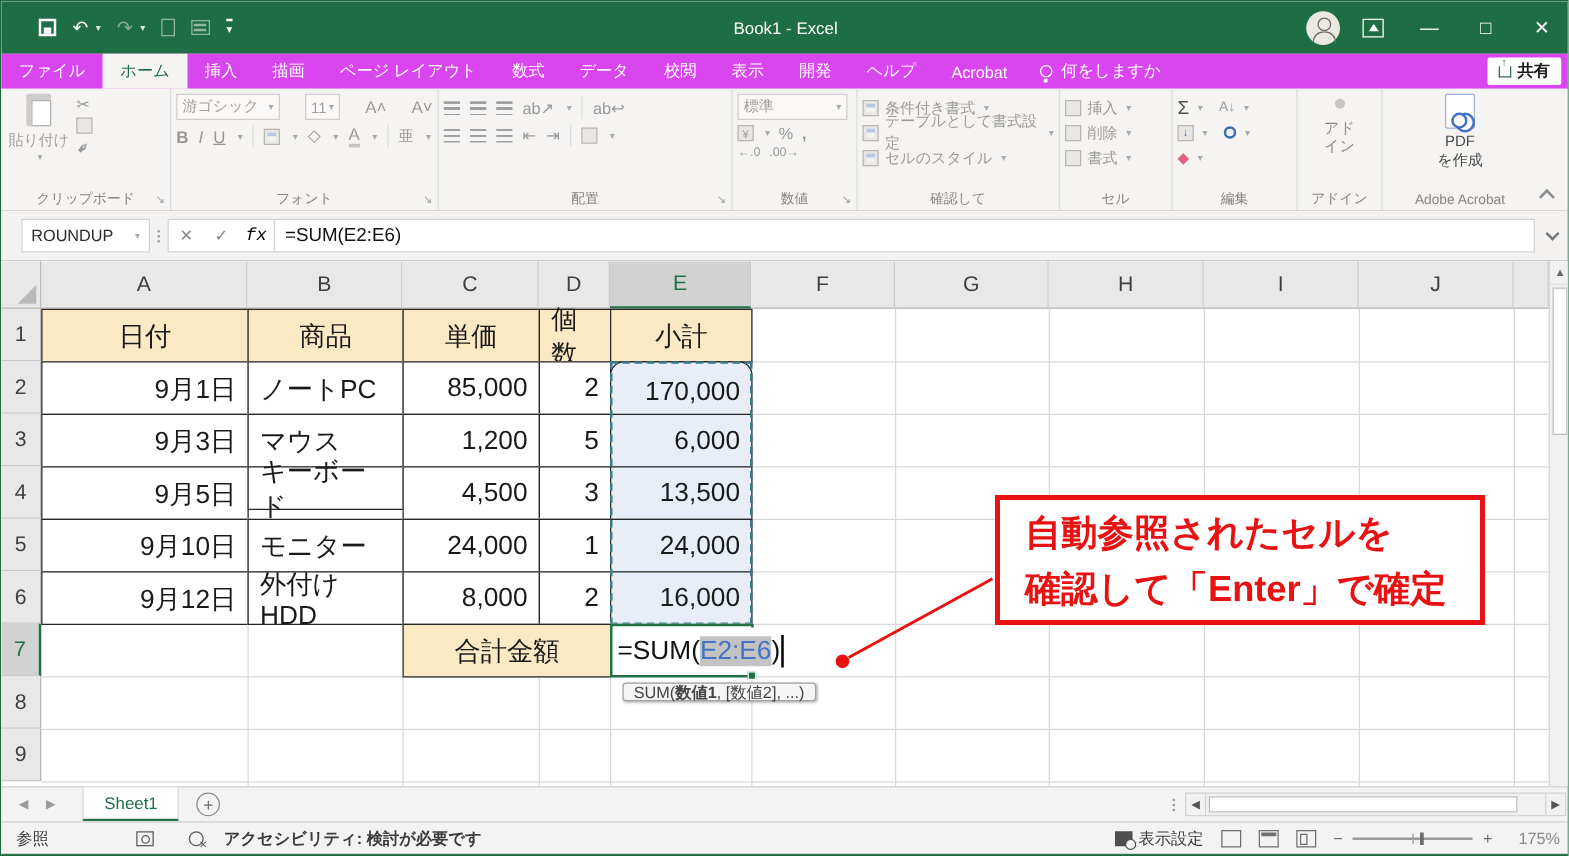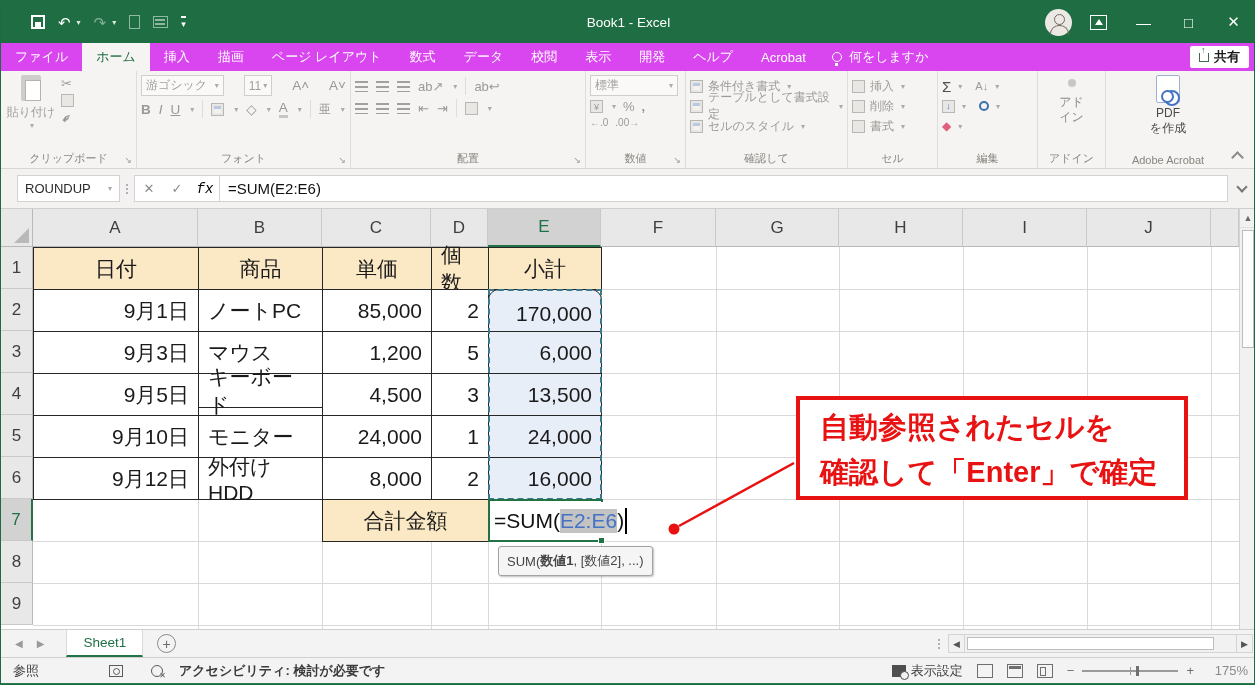--- a/index.html
+++ b/index.html
@@ -87,21 +87,21 @@
   .tcell{position:absolute;display:flex;align-items:center;font-size:21px;color:#1a1a1a;padding:0 9px;border:1px solid #262626;background:#fff;}
   .tcell.hdr{background:#fbe8c5;justify-content:center;}
   .tcell.blue{background:#e7eef8;}
   .al{justify-content:flex-start;} .ar{justify-content:flex-end;} .ac{justify-content:center;}
   .ants{position:absolute;left:487px;top:80px;width:114px;height:211px;border:2px dashed #3a7a8c;pointer-events:none;}
   .editcell{position:absolute;left:487px;top:290px;width:115px;height:43px;border:2px solid #217346;background:#fff;}
   .handle{position:absolute;left:597px;top:328px;width:7px;height:7px;background:#217346;border:1px solid #fff;z-index:6;}
   .formula-live{position:absolute;left:490px;top:293px;height:37px;display:flex;align-items:center;background:#fff;padding:0 2px 0 3px;font-size:21px;color:#111;z-index:5;white-space:pre;}
   .refhl{background:#c3c3c3;color:#4472c4;}
   .caret{width:1.5px;height:26px;background:#000;margin-left:1px;}
-  .tooltip{position:absolute;left:497px;top:337px;height:30px;display:flex;align-items:center;padding:0 8px;background:#f5f5f5;border:1px solid #a3a3a3;border-radius:3px;box-shadow:1px 1px 2px rgba(0,0,0,.25);font-size:13px;color:#444;z-index:7;white-space:pre;}
+  .tooltip{position:absolute;left:497px;top:337px;height:15px;display:flex;align-items:center;padding:0 8px;background:#f5f5f5;border:1px solid #a3a3a3;border-radius:3px;box-shadow:1px 1px 2px rgba(0,0,0,.25);font-size:13px;color:#444;z-index:7;white-space:pre;}
   .anno{position:absolute;left:795px;top:187px;width:392px;height:104px;background:#fff;border:4px solid #e81212;z-index:20;padding:5px 0 0 20px;}
   .anno div{font-size:29px;font-weight:bold;color:#e81212;line-height:45px;white-space:nowrap;}
   .arrow-svg{position:absolute;left:0;top:0;z-index:19;pointer-events:none;}
   .vscroll{position:absolute;left:1238px;top:0;width:17px;height:420px;background:#f1f1f1;border-left:1px solid #d4d4d4;}
   .vs-up{height:19px;display:flex;align-items:center;justify-content:center;font-size:9px;color:#6a6a6a;border-bottom:1px solid #e0e0e0;}
   .vs-thumb{position:absolute;left:2px;top:21px;width:12px;height:118px;background:#fdfdfd;border:1px solid #bdbdbd;}
   
   .tabbar{position:absolute;left:0;top:628px;width:1255px;height:28px;background:#f3f3f3;border-top:1px solid #cfcfcf;display:flex;align-items:center;}
   .navarr{font-size:10px;color:#9a9a9a;margin-left:14px;}
   .sheettab{margin-left:22px;height:100%;display:flex;align-items:center;padding:0 16px;background:#fff;border-right:1px solid #d9d9d9;border-left:1px solid #d9d9d9;border-bottom:2px solid #217346;color:#1e7145;font-size:13.5px;}

